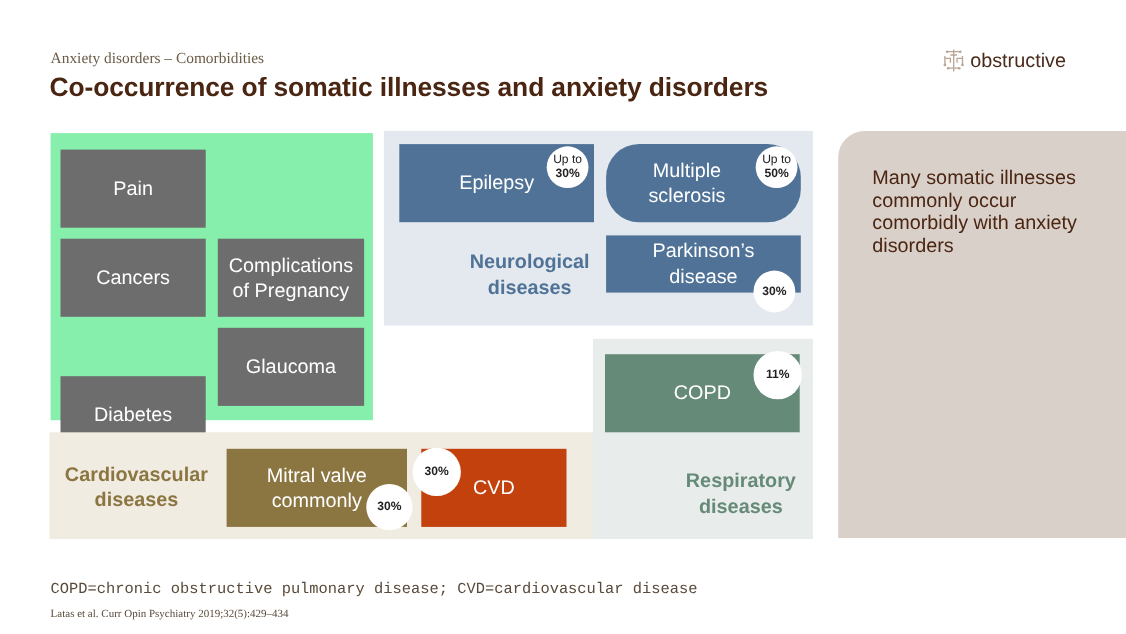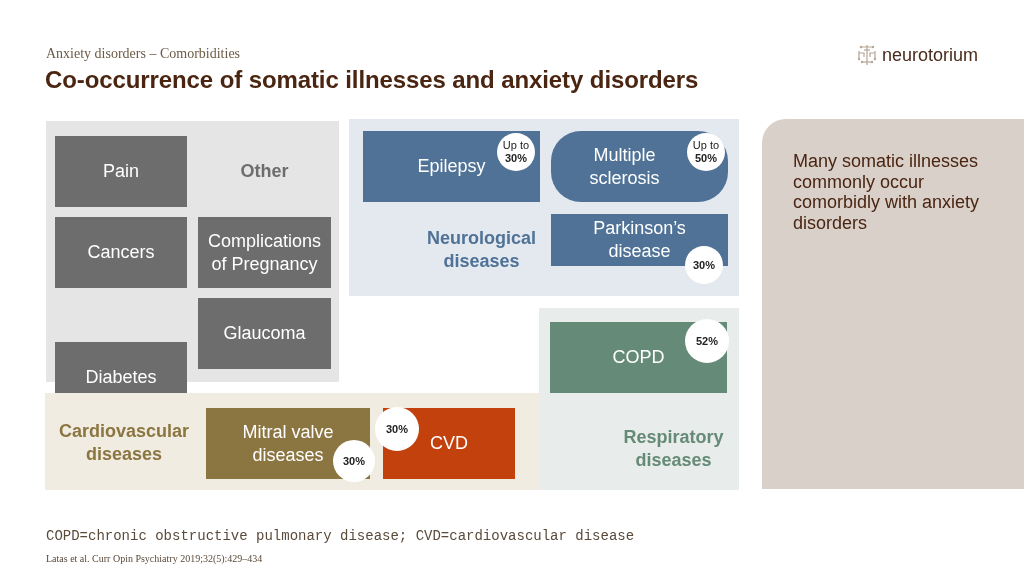--- a/index.html
+++ b/index.html
@@ -43,28 +43,27 @@
     </g>
     <g fill="#b8a596">
       <circle cx="5" cy="4" r="1.2"></circle>
         <circle cx="17" cy="4" r="1.2"></circle>
       <circle cx="3" cy="16" r="1.2"></circle>
         <circle cx="19" cy="16" r="1.2"></circle>
       <circle cx="6" cy="19" r="1.2"></circle>
         <circle cx="16" cy="19" r="1.2"></circle>
     </g>
   </svg>
-  <span class="logo-text">neurotorium</span>
+  <span class="logo-text">obstructive</span>
 </div>
 
-<div class="group" style="left:46px;top:121px;width:293px;height:261px;background:#e5e5e5;">
+<div class="group" style="left:46px;top:121px;width:293px;height:261px;background:#86efac;">
   <div class="tile" style="left:9px;top:15px;width:132px;height:71px;background:#6d6d6d;">
     <span>Pain</span>
   </div>
-  <div class="glabel" style="left:152px;top:15px;width:133px;height:71px;color:#6d6d6d;">Other</div>
   <div class="tile" style="left:152px;top:96px;width:133px;height:71px;background:#6d6d6d;padding:0 4px;">
     <span>Complications of Pregnancy</span>
   </div>
   <div class="tile" style="left:9px;top:96px;width:132px;height:71px;background:#6d6d6d;">
     <span>Cancers</span>
   </div>
   <div class="tile" style="left:9px;top:177px;width:132px;height:71px;background:#6d6d6d;margin-top:44px;">
     <span>Diabetes</span>
   </div>
   <div class="tile" style="left:152px;top:177px;width:133px;height:71px;background:#6d6d6d;">
@@ -92,39 +91,39 @@
     <span>Parkinson’s disease</span>
   </div>
   <div class="badge" style="left:336px;top:127px;">
     <b>30%</b>
   </div>
 </div>
 
 <div class="group" style="left:45px;top:393px;width:559px;height:97px;background:#f0ece2;">
   <div class="glabel" style="left:4px;top:14px;width:150px;height:71px;color:#8b7540;">Cardiovascular diseases</div>
   <div class="tile" style="left:161px;top:15px;width:164px;height:71px;background:#8b7540;padding:0 20px;">
-    <span>Mitral valve diseases</span>
+    <span>Mitral valve commonly</span>
   </div>
   <div class="badge" style="left:288px;top:47px;width:42px;height:42px;">
     <b>30%</b>
   </div>
   <div class="tile" style="left:338px;top:15px;width:132px;height:71px;background:#c2410c;">
     <span>CVD</span>
   </div>
   <div class="badge" style="left:330px;top:14px;width:44px;height:44px;">
     <b>30%</b>
   </div>
 </div>
 
 <div class="group" style="left:539px;top:308px;width:200px;height:182px;background:#e8eceb;">
   <div class="tile" style="left:11px;top:14px;width:177px;height:71px;background:#668a78;">
     <span>COPD</span>
   </div>
   <div class="badge" style="left:146px;top:11px;width:44px;height:44px;">
-    <b>52%</b>
+    <b>11%</b>
   </div>
   <div class="glabel" style="left:11px;top:105px;width:177px;height:71px;color:#668a78;padding:0 35px;">Respiratory diseases</div>
 </div>
 
 <div class="abs side">
   <div class="side-text">Many somatic illnesses commonly occur comorbidly with anxiety disorders</div>
 </div>
 
 <div class="abs foot1">COPD=chronic obstructive pulmonary disease; CVD=cardiovascular disease</div>
 <div class="abs foot2">Latas et al. Curr Opin Psychiatry 2019;32(5):429–434</div>

